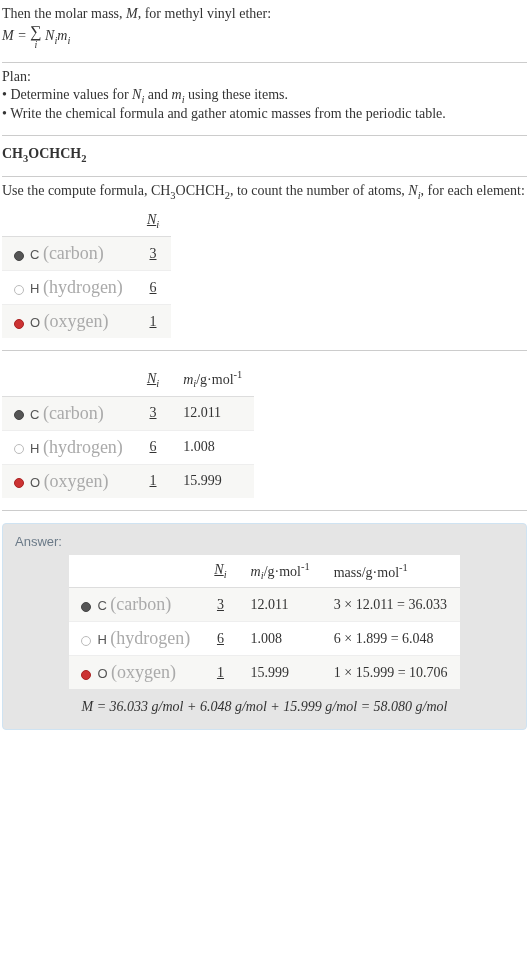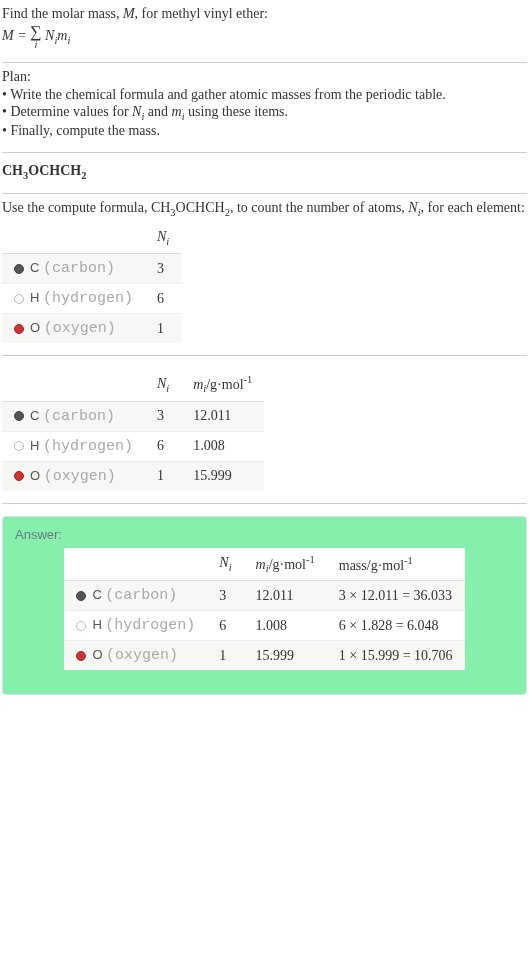--- a/index.html
+++ b/index.html
@@ -18,69 +18,68 @@
 .sup { font-size: 0.75em; vertical-align: super; }
 .ital { font-style: italic; }
 .sum { display: inline-block; vertical-align: middle; text-align: center; font-style: normal; line-height: 1; }
 .sum .sigma { font-size: 16px; }
 .sum .idx { font-size: 10px; font-style: italic; display: block; }
 table { border-collapse: collapse; margin-top: 6px; }
 th, td { padding: 6px 12px; text-align: left; font-size: 14px; font-weight: normal; }
 th { border-bottom: 1px solid #ddd; }
 td { border-top: 1px solid #eee; }
 tr.zebra td { background: #f7f7f5; }
-.elname { color: #aaa; font-family: Liberation Mono, monospace; font-size: 15px; text-align: right; }
+.elname { color: #aaa; font-family: Liberation Serif, serif; font-size: 18px; text-align: right; }
 .elsym { color: #555; font-family: Arial, sans-serif; font-size: 13px; }
 .dot { display:inline-block; width:10px; height:10px; border-radius:50%; margin-right:6px; vertical-align: middle; }
 .dot-c { background:#555; border:1px solid #444; }
 .dot-h { background:#fff; border:1px solid #bbb; }
 .dot-o { background:#c33; border:1px solid #a22; }
-.num { text-align: left; }
+.num { text-align: center; text-decoration: underline; }
 .answer-box {
-  background: #86efac;
+  background: #e5e5e5;
   border: 1px solid #cfe3f2;
   border-radius: 4px;
   padding: 10px 12px 14px 12px;
   margin-top: 6px;
 }
 .answer-box table { margin: 6px auto 10px auto; background: #fff; }
 .answer-box th, .answer-box td { background: #fff; }
 .answer-box tr.zebra td { background: #f7f7f5; }
 .answer-label { color: #6b7a88; font-family: Arial, sans-serif; font-size: 13px; }
 .final-eq { text-align: center; font-style: italic; margin-top: 6px; }
 .chem { font-family: Georgia, serif; }
 .plan-list { margin-top:2px; }
 .plan-list div { margin: 1px 0; }
 </style>
 </head>
 <body>
 
 <div class="section">
   <div>
-    <span>Find the molar mass, </span><span class="ital">M</span><span>, for methyl vinyl ether:</span>
+    <span>Then the molar mass, </span><span class="ital">M</span><span>, for methyl vinyl ether:</span>
   </div>
   <div class="formula-line">
     <span class="ital">M</span>
     <span> = </span>
     <span class="sum"><span class="sigma">∑</span><span class="idx">i</span></span>
     <span> </span>
     <span class="ital">N</span><span class="sub ital">i</span><span class="ital">m</span><span class="sub ital">i</span>
   </div>
 </div>
 
 <hr>
 
 <div class="section">
   <div>Plan:</div>
   <div class="plan-list">
-    <div>• Write the chemical formula and gather atomic masses from the periodic table.</div>
     <div>
       <span>• Determine values for </span><span class="ital">N</span><span class="sub ital">i</span><span> and </span><span class="ital">m</span><span class="sub ital">i</span><span> using these items.</span>
     </div>
-    <div>• Finally, compute the mass.</div>
+    <div>• Write the chemical formula and gather atomic masses from the periodic table.</div>
   </div>
 </div>
 
 <hr>
 
 <div class="section">
   <div class="chem" style="margin-top:4px;font-weight:bold;">CH<span class="sub">3</span>OCHCH<span class="sub">2</span></div>
 </div>
 
 <hr>
@@ -157,24 +156,27 @@
       <tr class="zebra">
         <td><span class="dot dot-c"></span><span class="elsym">C</span> <span class="elname">(carbon)</span></td>
         <td class="num">3</td>
         <td>12.011</td>
         <td>3 × 12.011 = 36.033</td>
       </tr>
       <tr>
         <td><span class="dot dot-h"></span><span class="elsym">H</span> <span class="elname">(hydrogen)</span></td>
         <td class="num">6</td>
         <td>1.008</td>
-        <td>6 × 1.828 = 6.048</td>
+        <td>6 × 1.899 = 6.048</td>
       </tr>
       <tr class="zebra">
         <td><span class="dot dot-o"></span><span class="elsym">O</span> <span class="elname">(oxygen)</span></td>
         <td class="num">1</td>
         <td>15.999</td>
         <td>1 × 15.999 = 10.706</td>
       </tr>
     </tbody>
       </table>
+    <div class="final-eq">
+      <span class="ital">M</span><span> = 36.033 g/mol + 6.048 g/mol + 15.999 g/mol = 58.080 g/mol</span>
+    </div>
   </div>
 </div>
 
 </body></html>

